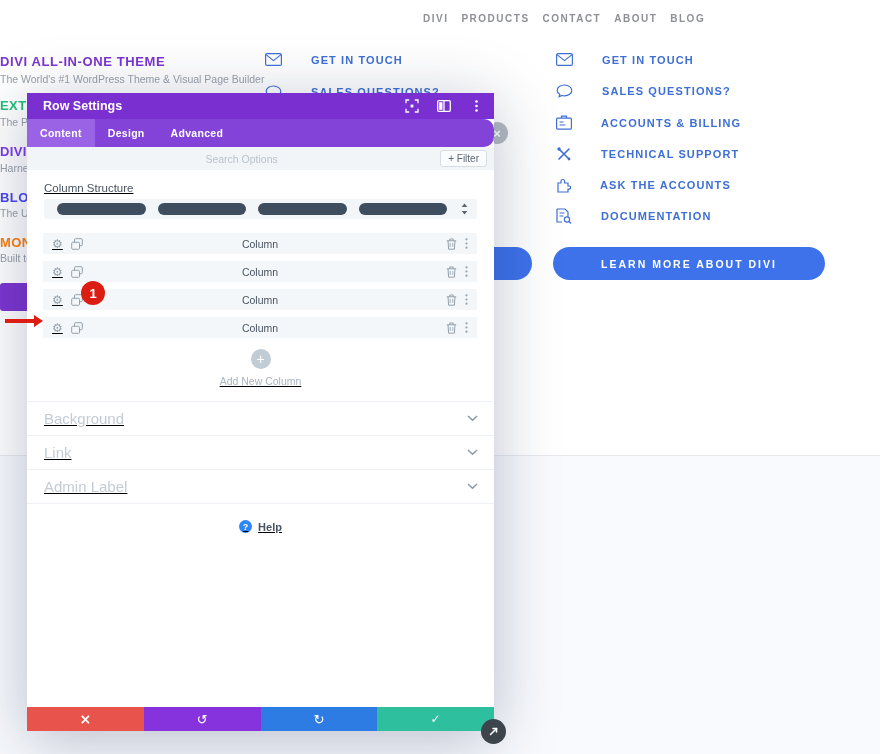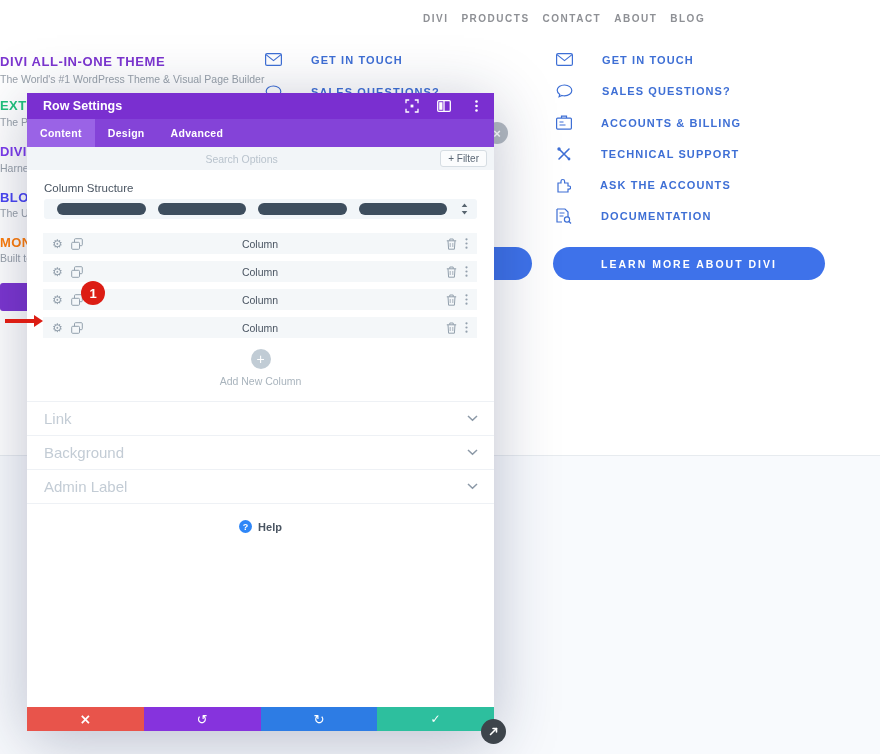--- a/index.html
+++ b/index.html
@@ -27,30 +27,30 @@
 
   .overlay-close { position:absolute; left:486px; top:122px; width:22px; height:22px; border-radius:50%; background:#b4bbc2; color:#fff; display:flex; align-items:center; justify-content:center; font-size:13px; font-weight:bold; z-index:3; cursor:pointer; }
 
   
   .modal { position:absolute; left:27px; top:93px; width:467px; height:638px; background:#fff; z-index:10; box-shadow:0 10px 60px rgba(25,35,80,.28); }
   .modal-header { height:26px; background:#7a2fd0; display:flex; align-items:center; padding:0 10px 0 16px; }
   .modal-title { color:#fff; font-size:12.5px; font-weight:bold; }
   .header-icons { margin-left:auto; display:flex; align-items:center; gap:16px; }
   .header-icons .hicon { display:flex; align-items:center; justify-content:center; width:16px; height:16px; cursor:pointer; }
 
-  .tabbar { height:28px; background:#8443d8; display:flex; }
+  .tabbar { height:28px; background:#8443d8; display:flex;border-radius:10px; }
   .tab { padding:0 13px; line-height:28px; font-size:10.5px; font-weight:bold; color:#fff; letter-spacing:.3px; cursor:pointer; }
   .tab.active { background:#9a63e6; }
 
   .search-row { height:23px; background:#f2f5f8; display:flex; align-items:center; padding:0 7px 0 16px; }
   .search-row input { flex:1; border:none; background:transparent; outline:none; font-size:10.5px; color:#5a6570; font-family:inherit;text-align:center; }
   .search-row input::placeholder { color:#b9c3cd; }
   .filter-btn { font-size:10px; color:#5b6775; background:#fbfcfd; border:1px solid #d6dde3; border-radius:3px; padding:2px 7px; cursor:pointer; white-space:nowrap; }
 
-  .modal-body { position:relative; background:#fff; }
+  .modal-body { position:relative; background:#fff;text-decoration:underline; }
   .cs-label { margin:12px 17px 5px; font-size:11.5px; color:#4a5562; }
   .cs-selector { margin:0 17px; height:20px; background:#f2f6f9; border-radius:3px; display:flex; align-items:center; padding:0 9px 0 13px; gap:12px; cursor:pointer; }
   .cs-bar { flex:1; height:12px; background:#3e4e5e; border-radius:6px; }
   .cs-stepper { flex:none; margin-left:2px; display:flex; align-items:center; }
 
   .col-rows { margin:14px 17px 0 16px; }
   .col-row { position:relative; height:21px; background:#f4f7f9; margin-bottom:7px; display:flex; align-items:center; padding:0 9px; }
   .col-row .left-icons { display:flex; align-items:center; gap:8px; z-index:1; }
   .col-row .row-label { position:absolute; left:0; right:0; text-align:center; font-size:10.5px; color:#4a5562; }
   .col-row .right-icons { margin-left:auto; display:flex; align-items:center; gap:8px; z-index:1; }
@@ -352,29 +352,29 @@
 
       <div class="add-new">
         <span class="add-circle">
             <span>+</span>
           </span>
         <div class="add-label">Add New Column</div>
       </div>
 
       <div class="sections">
         <div class="section-row">
-          <span class="sec-lbl">Link</span>
+          <span class="sec-lbl">Background</span>
           <span class="chev">
               <svg width="11" height="7" viewBox="0 0 11 7">
                 <polyline points="1,1 5.5,5.3 10,1" fill="none" stroke="currentColor" stroke-width="1.5"></polyline>
               </svg>
             </span>
         </div>
         <div class="section-row">
-          <span class="sec-lbl">Background</span>
+          <span class="sec-lbl">Link</span>
           <span class="chev">
               <svg width="11" height="7" viewBox="0 0 11 7">
                 <polyline points="1,1 5.5,5.3 10,1" fill="none" stroke="currentColor" stroke-width="1.5"></polyline>
               </svg>
             </span>
         </div>
         <div class="section-row">
           <span class="sec-lbl">Admin Label</span>
           <span class="chev">
               <svg width="11" height="7" viewBox="0 0 11 7">

